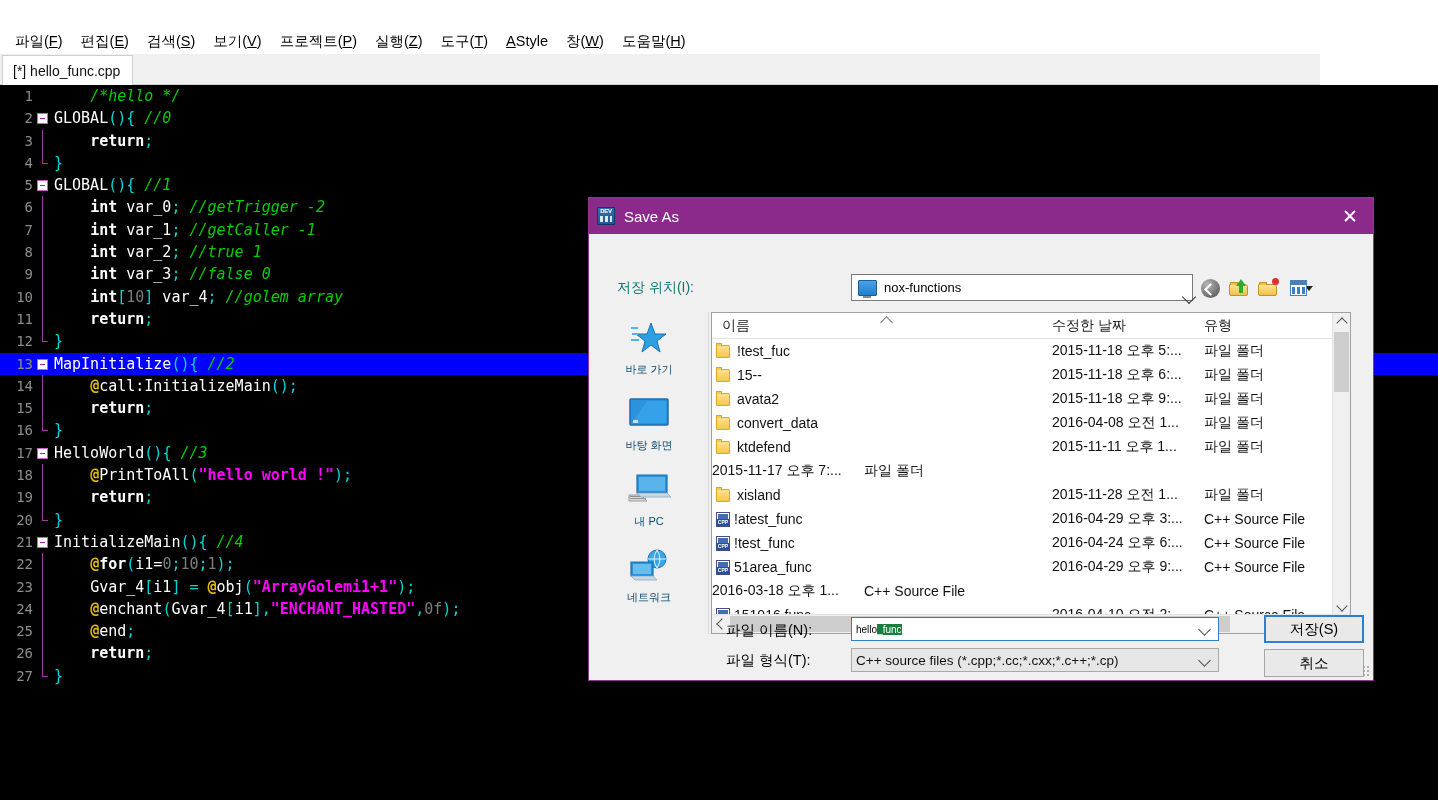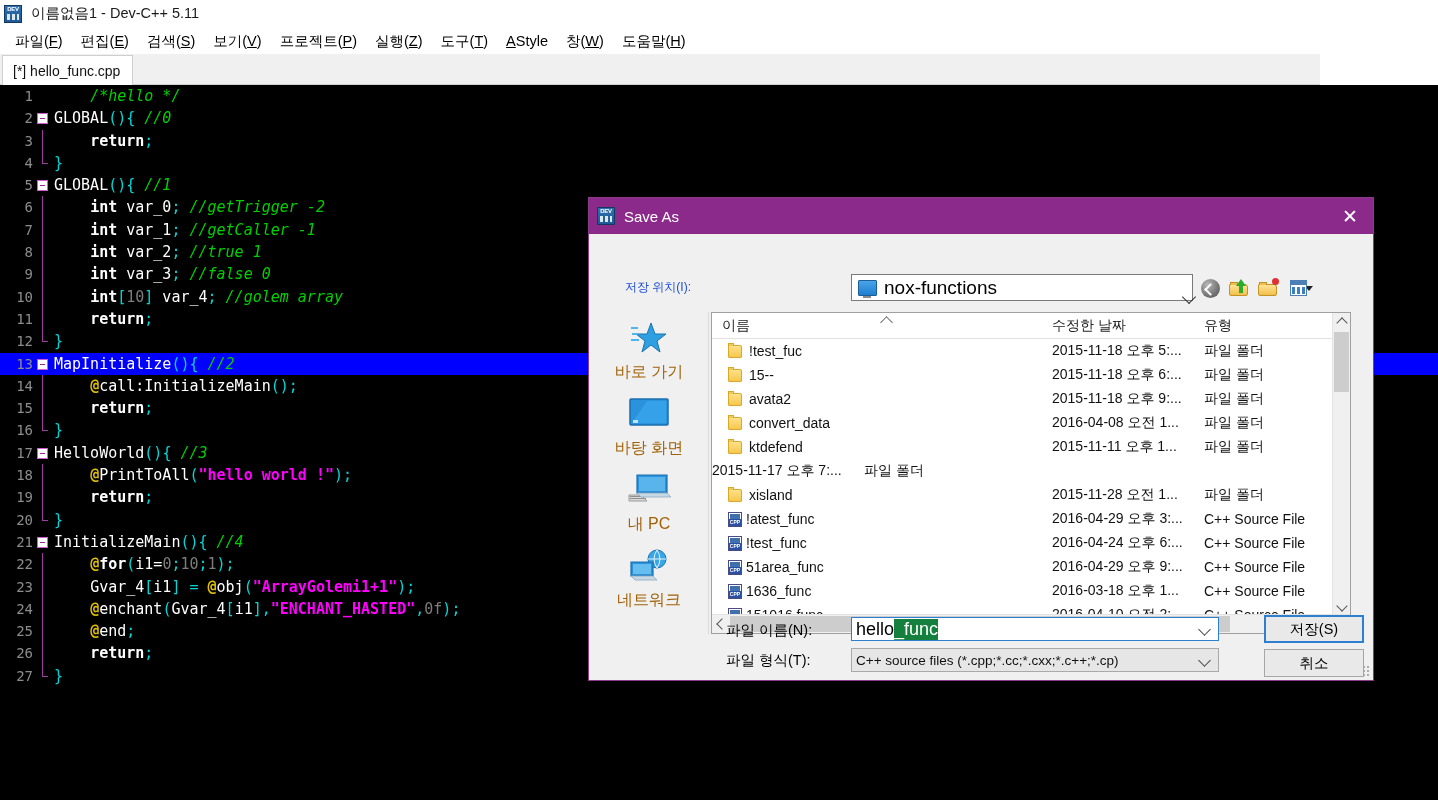--- a/index.html
+++ b/index.html
@@ -223,23 +223,23 @@
     background: #f0f0f0;
   }
 
   
   .lookin-row {
     position: absolute;
     left: 0; top: 40px; width: 784px; height: 32px;
   }
   .lookin-label {
     position: absolute;
-    left: 36px; top: 5px;
-    font-size: 12px;
-    color: #1d4ed8;
+    left: 28px; top: 5px;
+    font-size: 14px;
+    color: #0f766e;
   }
   .lookin-combo {
     position: absolute;
     left: 262px; top: 0px;
     width: 342px; height: 27px;
     background: #ffffff;
     border: 1px solid #7a7a7a;
     box-sizing: border-box;
     display: flex;
     align-items: center;
@@ -254,21 +254,21 @@
     flex: none;
   }
   .mini-monitor::after {
     content: "";
     position: absolute;
     left: 4px; bottom: -3px; width: 8px; height: 2px;
     background: #8a8a8a;
   }
   .lookin-combo-text {
     margin-left: 7px;
-    font-size: 19px;
+    font-size: 13px;
     color: #000;
   }
   .combo-arrow {
     position: absolute;
     right: 8px; top: 50%;
     transform: translateY(-50%);
     width: 0; height: 0;
   }
   .chev {
     display: inline-block;
@@ -411,22 +411,22 @@
     height: 76px;
     display: flex;
     flex-direction: column;
     align-items: center;
     justify-content: flex-start;
     padding-top: 6px;
     box-sizing: border-box;
     cursor: default;
   }
   .place-label {
-    font-size: 16px;
-    color: #a16207;
+    font-size: 11px;
+    color: #0c4a6e;
     margin-top: 4px;
     white-space: nowrap;
   }
   .place-icon { height: 40px; display: flex; align-items: center; justify-content: center; }
 
   
   .filelist-wrap {
     position: absolute;
     left: 122px; top: 78px;
     width: 640px; height: 322px;
@@ -462,21 +462,21 @@
     overflow: hidden;
   }
   .fl-row {
     height: 24px;
     display: flex;
     align-items: center;
     font-size: 14px;
     color: #111;
     cursor: default;
   }
-  .cell-name { width: 340px; display: flex; align-items: center; padding-left: 16px; box-sizing: border-box; }
+  .cell-name { width: 340px; display: flex; align-items: center; padding-left: 4px; box-sizing: border-box; }
   .cell-date { width: 152px; box-sizing: border-box; white-space: nowrap; }
   .cell-type { width: 130px; box-sizing: border-box; white-space: nowrap; }
   .folder-ico {
     width: 14px; height: 13px;
     background: linear-gradient(#ffe08a, #f5c84f);
     border: 1px solid #d9a72c;
     border-radius: 1px 2px 1px 1px;
     box-sizing: border-box;
     margin-right: 7px;
     flex: none;
@@ -603,21 +603,21 @@
   .fname-combo {
     position: absolute;
     left: 851px; top: 617px;
     width: 368px; height: 24px;
     background: #ffffff;
     border: 1px solid #2d7fd2;
     box-sizing: border-box;
     display: flex;
     align-items: center;
     padding-left: 4px;
-    font-size: 18px;
+    font-size: 10px;
     color: #000;
   }
   .sel-text {
     background: #15803d;
     color: #ffffff;
   }
   .ftype-combo {
     position: absolute;
     left: 851px; top: 648px;
     width: 368px; height: 24px;
@@ -663,24 +663,20 @@
     background:
       radial-gradient(circle at 2px 2px, #9a9a9a 1px, transparent 1px) 0 0/4px 4px;
     opacity: .8;
   }
 </style>
 </head>
 <body>
 
 <div id="app">
 
-  <div class="titlebar">
-    <div class="dev-icon"></div>
-    <div class="titlebar-text">이름없음1 - Dev-C++ 5.11</div>
-  </div>
 
   <div class="menubar" id="menubar">
       <div class="menuitem">파일(<u>F</u>)</div>
       <div class="menuitem">편집(<u>E</u>)</div>
       <div class="menuitem">검색(<u>S</u>)</div>
       <div class="menuitem">보기(<u>V</u>)</div>
       <div class="menuitem">프로젝트(<u>P</u>)</div>
       <div class="menuitem">실행(<u>Z</u>)</div>
       <div class="menuitem">도구(<u>T</u>)</div>
       <div class="menuitem"><u>A</u>Style</div>
@@ -893,24 +889,20 @@
             </div>
             <div class="fl-row">
               <div class="cell-name">
                 <span class="cpp-ico"></span>
                 <span>51area_func</span>
               </div>
               <div class="cell-date">2016-04-29 오후 9:...</div>
               <div class="cell-type">C++ Source File</div>
             </div>
             <div class="fl-row">
-              <div class="cell-name">
-                <span class="cpp-ico"></span>
-                <span>1636_func</span>
-              </div>
               <div class="cell-date">2016-03-18 오후 1...</div>
               <div class="cell-type">C++ Source File</div>
             </div>
             <div class="fl-row">
               <div class="cell-name">
                 <span class="cpp-ico"></span>
                 <span>151016 func</span>
               </div>
               <div class="cell-date">2016-04-10 오전 2:...</div>
               <div class="cell-type">C++ Source File</div>

